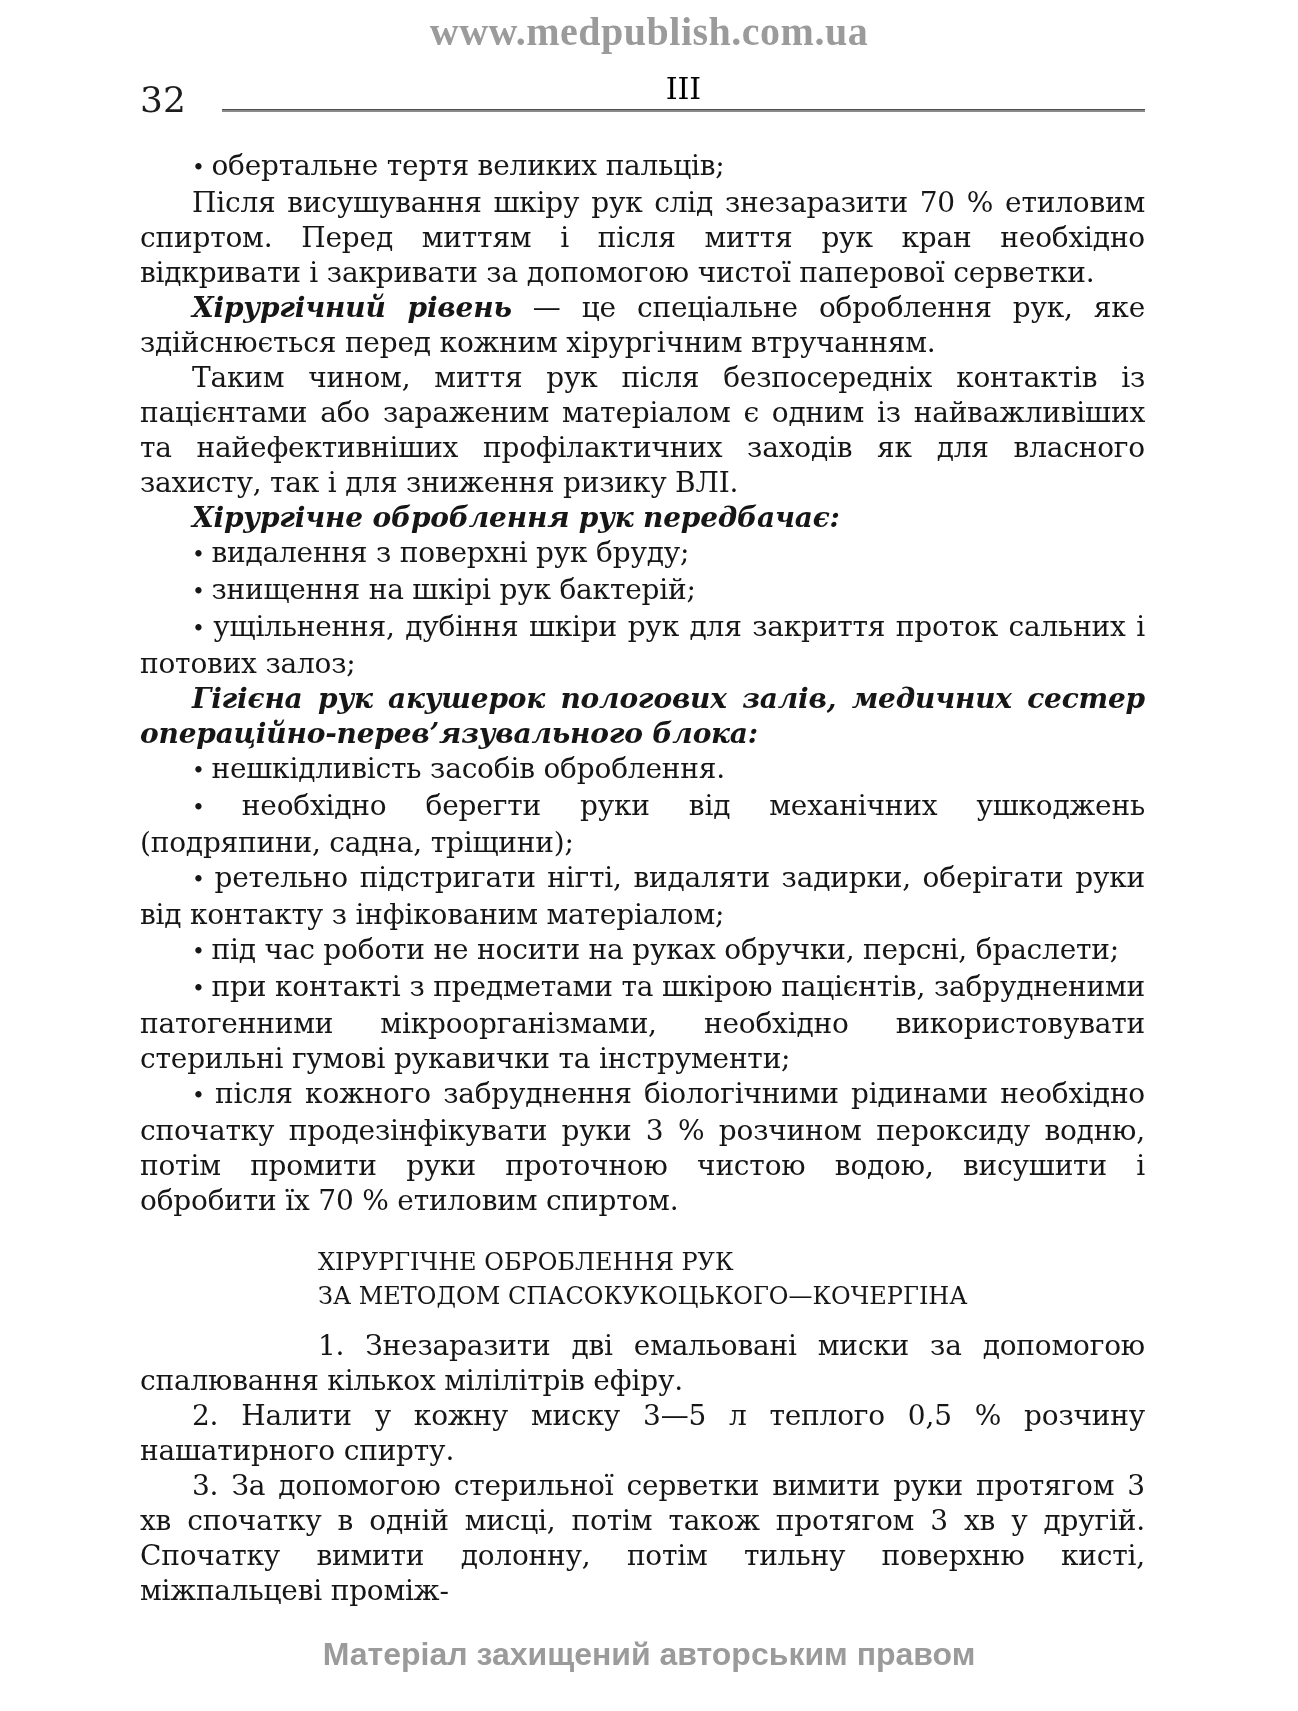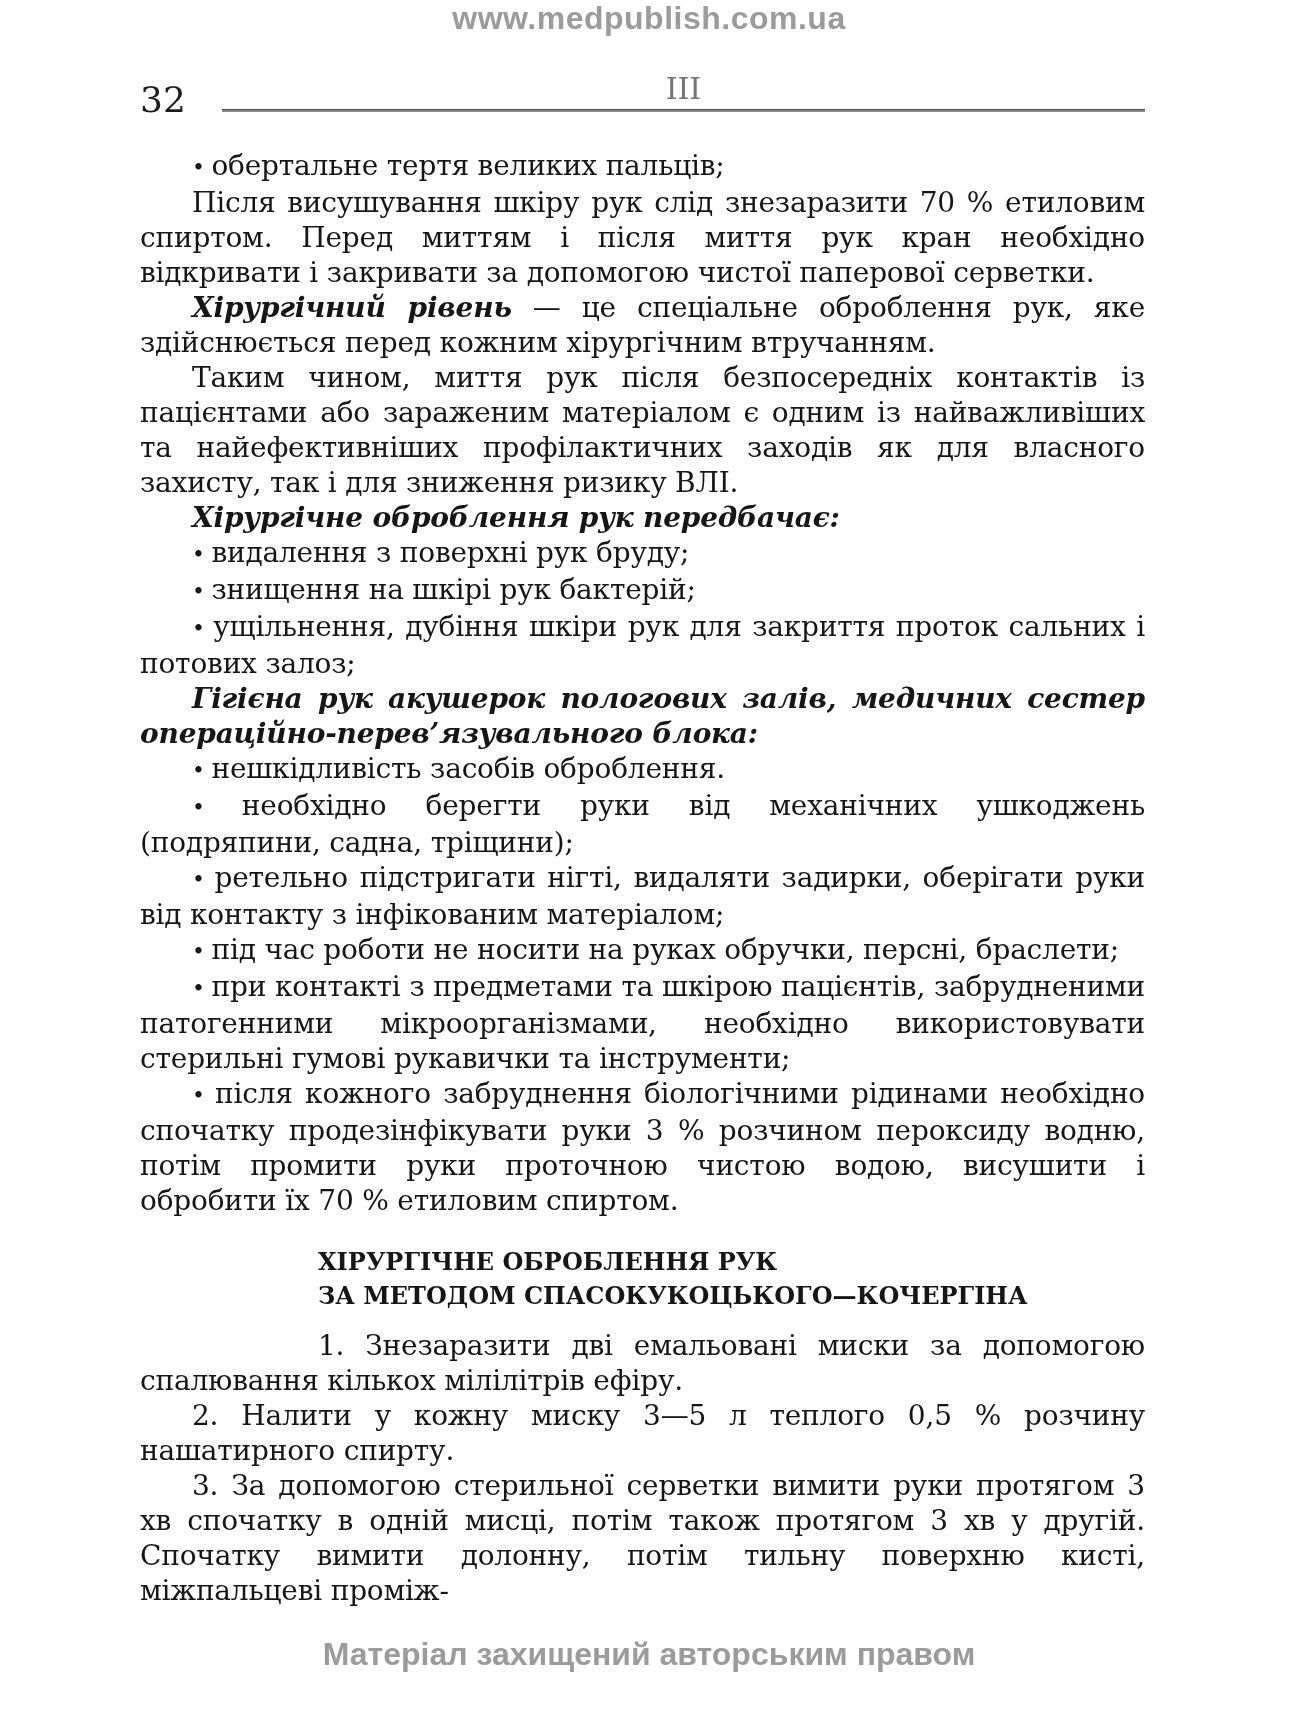--- a/index.html
+++ b/index.html
@@ -14,21 +14,21 @@
   }
   .watermark {
     position: absolute;
     left: 0;
     width: 100%;
     text-align: center;
     font-family: "Liberation Sans", sans-serif;
     font-weight: bold;
     color: #9b9b9b;
   }
-  .watermark.top { top: 0; font-size: 32px; letter-spacing: 0.5px; }
+  .watermark.top { top: 8px; font-size: 40px; letter-spacing: 0.5px; font-family: Liberation Serif, serif; }
   .watermark.bottom { top: 1636px; font-size: 32px; }
 
   .page-header {
     position: absolute;
     top: 74px;
     left: 140px;
     width: 1005px;
     display: flex;
     align-items: flex-end;
   }
@@ -38,21 +38,21 @@
     margin-right: 36px;
     transform: translateY(6px);
     color: #1d1d1d;
   }
   .chapter-wrap { flex: 1; }
   .chapter-numeral {
     text-align: center;
     font-size: 30px;
     line-height: 1;
     margin-bottom: 5px;
-    color: #737373;
+    color: #000000;
   }
   .header-rule {
     height: 2px;
     background: #8a8a8a;
     border-top: 1px solid #4e4e4e;
   }
 
   .content {
     position: absolute;
     top: 148px;
@@ -62,21 +62,21 @@
     line-height: 35px;
     text-align: justify;
     letter-spacing: -0.2px;
   }
   .para { margin: 0; text-indent: 52px; }
   .para.numbered-first { text-indent: 178px; }
   .para.subheading {
     margin: 27px 0 15px 178px;
     text-indent: 0;
     text-align: left;
-    font-weight: bold;
+    font-weight: normal;
     font-size: 24px;
     line-height: 34px;
     letter-spacing: 0;
   }
   .bi { font-weight: bold; font-style: italic; margin-top: 15px; }
   .bullet-marker { font-size: 0.78em; }
 </style>
 </head>
 <body>
 

